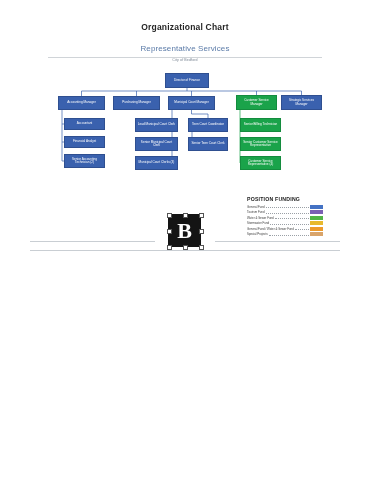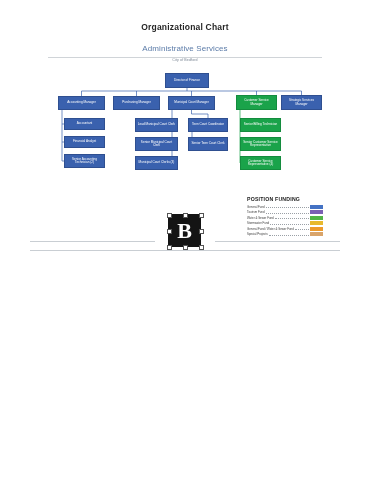--- a/index.html
+++ b/index.html
@@ -81,21 +81,21 @@
 
   
   .footer{position:absolute;left:0;top:455px;width:370px;height:18px;}
 </style>
 </head>
 <body>
 
 <div class="page">
 
   <div class="doc-title">Organizational Chart</div>
-  <div class="dept-title">Administrative Services</div>
+  <div class="dept-title">Representative Services</div>
   <div class="hrule-top"></div>
   <div class="city-sub">City of Bedford</div>
 
   <div class="chart" id="chart">
     <svg id="connectors" width="370" height="200">
         <line x1="187" y1="88" x2="187" y2="91" stroke="#3a61ae" stroke-width="0.7"></line>
         <line x1="81.5" y1="91" x2="301.5" y2="91" stroke="#3a61ae" stroke-width="0.7"></line>
         <line x1="81.5" y1="91" x2="81.5" y2="96" stroke="#3a61ae" stroke-width="0.7"></line>
         <line x1="136.5" y1="91" x2="136.5" y2="96" stroke="#3a61ae" stroke-width="0.7"></line>
         <line x1="191.5" y1="91" x2="191.5" y2="96" stroke="#3a61ae" stroke-width="0.7"></line>

